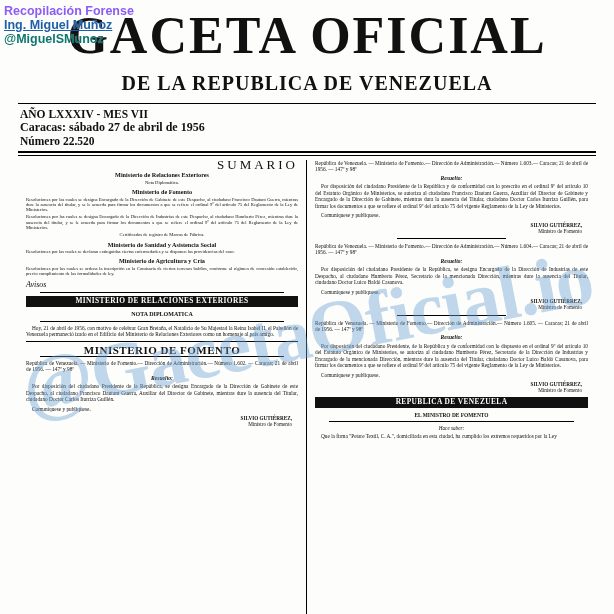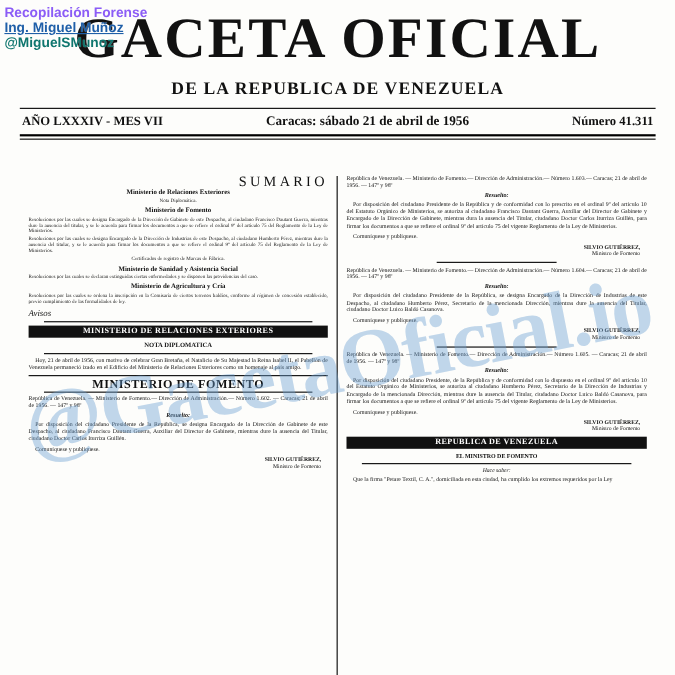--- a/index.html
+++ b/index.html
@@ -52,36 +52,37 @@
   .mh-title{
     font-family:"Liberation Serif", serif;
     font-size:52px;
     font-weight:bold;
     letter-spacing:2px;
     line-height:56px;
     margin-top:2px;
   }
   .mh-sub{
     font-family:"Liberation Serif", serif;
-    font-size:16px;
+    font-size:20px;
     font-weight:bold;
     letter-spacing:1px;
     margin-top:8px;
   }
   .mh-rule{
     height:1px;background:#000;
     margin:8px 18px 0 18px;
   }
   .mh-info{
     display:flex;justify-content:space-between;
     align-items:baseline;
     margin:4px 20px 0 20px;
     font-size:11.5px;
     font-weight:bold;
     font-family:"Liberation Serif", serif;
+    flex-direction:column;
   }
   .mh-info .mid{font-weight:bold;font-size:12px;}
   .mh-rule2{
     height:2px;background:#000;margin:4px 18px 0 18px;
   }
   .mh-rule3{height:1px;background:#000;margin:2px 18px 0 18px;}
 
   
   .cols{
     position:absolute;
@@ -171,22 +172,22 @@
 <body>
 
 <div class="page">
 
   <div class="masthead">
     <div class="mh-title">GACETA OFICIAL</div>
     <div class="mh-sub">DE LA REPUBLICA DE VENEZUELA</div>
     <div class="mh-rule"></div>
     <div class="mh-info">
       <span>AÑO LXXXIV - MES VII</span>
-      <span class="mid">Caracas: sábado 21 de abril de 1956</span>
-      <span>Número 41.311</span>
+      <span class="mid">Caracas: sábado 27 de abril de 1956</span>
+      <span>Número 22.520</span>
     </div>
     <div class="mh-rule2"></div>
     <div class="mh-rule3"></div>
   </div>
 
   <div class="cols">
 
     <div class="col left">
       <div class="sumario-h">SUMARIO</div>
 

